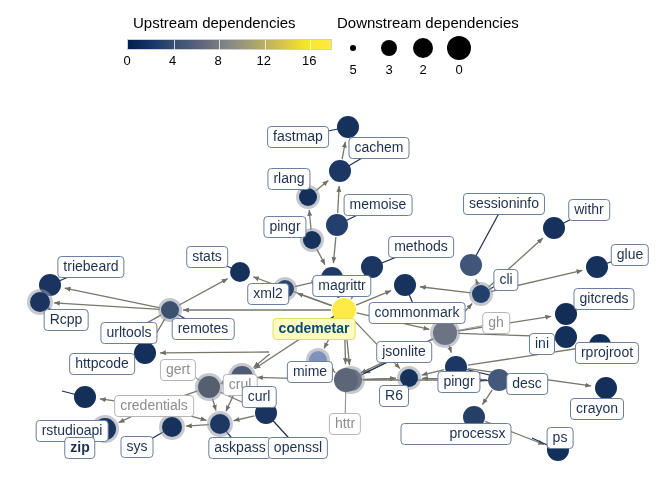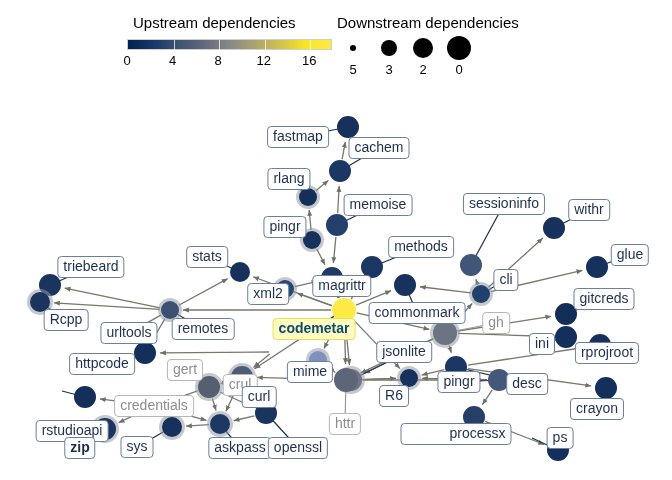--- a/index.html
+++ b/index.html
@@ -329,21 +329,21 @@
         <div class="node-label" style="left: 268px; top: 294px;">xml2</div>
         <div class="node-label" style="left: 342px; top: 286px;">magrittr</div>
         <div class="node-label" style="left: 417px; top: 313px;">commonmark</div>
         <div class="node-label" style="left: 607px; top: 353px;">rprojroot</div>
         <div class="node-label" style="left: 542px; top: 344px;">ini</div>
         <div class="node-label muted" style="left: 496px; top: 323px;">gh</div>
         <div class="node-label" style="left: 203px; top: 329px;">remotes</div>
         <div class="node-label" style="left: 129px; top: 333px;">urltools</div>
         <div class="node-label highlight" style="left: 314px; top: 329px;">codemetar</div>
         <div class="node-label" style="left: 102px; top: 364px;">httpcode</div>
-        <div class="node-label muted" style="left: 185px; top: 370px; text-align: right;">gert</div>
+        <div class="node-label muted" style="left: 178px; top: 370px; text-align: right;">gert</div>
         <div class="node-label muted" style="left: 240px; top: 365px; margin-top: 20px;">crul</div>
         <div class="node-label" style="left: 404px; top: 352px;">jsonlite</div>
         <div class="node-label" style="left: 310px; top: 372px;">mime</div>
         <div class="node-label" style="left: 459px; top: 382px;">pingr</div>
         <div class="node-label" style="left: 527px; top: 384px;">desc</div>
         <div class="node-label" style="left: 597px; top: 409px;">crayon</div>
         <div class="node-label" style="left: 394px; top: 396px;">R6</div>
         <div class="node-label" style="left: 259px; top: 397px;">curl</div>
         <div class="node-label" style="left: 72px; top: 391px; margin-top: 40px;">rstudioapi</div>
         <div class="node-label muted" style="left: 154px; top: 406px;">credentials</div>

